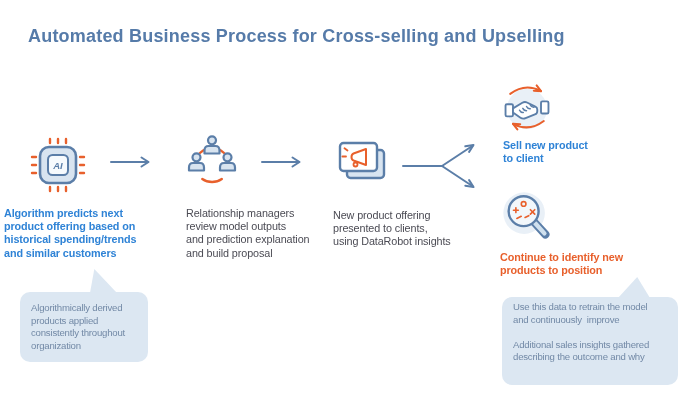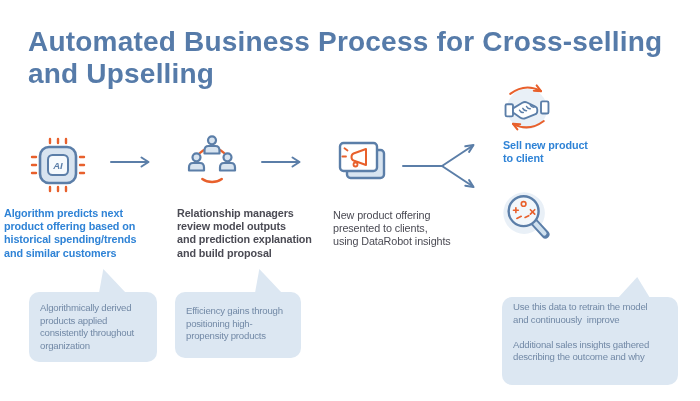--- a/index.html
+++ b/index.html
@@ -7,52 +7,52 @@
     --orange:#e8602c; --dark-text:#4b4b54; --bubble-bg:#dce7f2;
     --bubble-text:#7289a6; --icon-fill:#d8e4f0; --icon-bg-circle:#e9f0f7;
   }
   html,body{margin:0;padding:0;background:#fff;}
   .canvas{
     position:relative;width:700px;height:401px;background:#fff;overflow:hidden;
     font-family:"Liberation Sans",sans-serif;
   }
   .title{
     position:absolute;left:28px;top:26px;margin:0;
-    font-size:28px;font-weight:600;letter-spacing:.2px;color:var(--title-blue);
+    font-size:18px;font-weight:600;letter-spacing:.2px;color:var(--title-blue);
   }
   .icon{position:absolute;}
   .icon svg{display:block;width:100%;height:100%;}
   .ic-ai{left:26px;top:133px;width:64px;height:64px;font-style:italic;}
   .ic-arrow1{left:110px;top:156px;width:44px;height:12px;}
   .ic-team{left:180px;top:130px;width:64px;height:66px;}
   .ic-arrow2{left:261px;top:156px;width:44px;height:12px;}
   .ic-mega{left:332px;top:139px;width:62px;height:54px;}
   .ic-fork{left:402px;top:136px;width:80px;height:60px;}
   .ic-hand{left:499px;top:80px;width:56px;height:54px;}
   .ic-mag{left:498px;top:186px;width:58px;height:60px;}
   .label{
     position:absolute;margin:0;white-space:pre;
     font-size:10.8px;line-height:13.2px;color:var(--dark-text);letter-spacing:-.1px;
   }
   .em-blue{color:var(--bright-blue);font-weight:700;}
   .em-orange{color:var(--orange);font-weight:700;}
   .lbl-1{left:4px;top:207px;}
-  .lbl-2{left:177px;top:207px;font-weight:bold;}
+  .lbl-2{left:186px;top:207px;}
   .lbl-3{left:333px;top:209px;}
   .lbl-sell{left:503px;top:139px;}
   .lbl-continue{left:500px;top:251px;}
   .bubble{
     position:absolute;background:var(--bubble-bg);border-radius:10px;
     box-sizing:border-box;padding:10px 11px;
   }
   .bubble p{
     margin:0;white-space:pre;font-size:9.6px;line-height:12.6px;
     letter-spacing:-.2px;color:var(--bubble-text);
   }
-  .bbl-1{left:20px;top:292px;width:128px;height:70px;margin-left:9px;}
+  .bbl-1{left:20px;top:292px;width:128px;height:70px;}
   .bbl-2{left:175px;top:292px;width:126px;height:66px;padding-top:13px;}
   .bbl-3{left:502px;top:297px;width:176px;height:88px;padding:4px 11px;}
   .tail{position:absolute;background:var(--bubble-bg);}
   .tail-1{left:70px;top:-23px;width:27px;height:24px;clip-path:polygon(16% 0,100% 100%,0 100%);}
   .tail-2{left:80px;top:-23px;width:27px;height:24px;clip-path:polygon(16% 0,100% 100%,0 100%);}
   .tail-3{left:116px;top:-20px;width:32px;height:21px;clip-path:polygon(60% 0,100% 100%,0 100%);}
   
   .st{stroke:var(--steel-blue);}
   .or{stroke:var(--orange);}
   .f-none{fill:none;}
@@ -200,35 +200,31 @@
   <p class="label lbl-2">Relationship managers
 review model outputs
 and prediction explanation
 and build proposal</p>
   <p class="label em-blue lbl-sell">Sell new product
 to client</p>
 
   <p class="label lbl-3">New product offering
 presented to clients,
 using DataRobot insights</p>
+  <p class="label em-orange lbl-continue">Continue to identify new
+products to position</p>
 
   <div class="bubble bbl-1">
     <div class="tail tail-1"></div>
     <p>Algorithmically derived
 products applied
 consistently throughout
 organization</p>
   </div>
 
-  <div class="bubble bbl-2">
-    <div class="tail tail-2"></div>
-    <p>Efficiency gains through
-positioning high-
-propensity products</p>
-  </div>
 
   <div class="bubble bbl-3">
     <div class="tail tail-3"></div>
     <p>Use this data to retrain the model
 and continuously  improve
 
 Additional sales insights gathered
 describing the outcome and why</p>
   </div>
 

